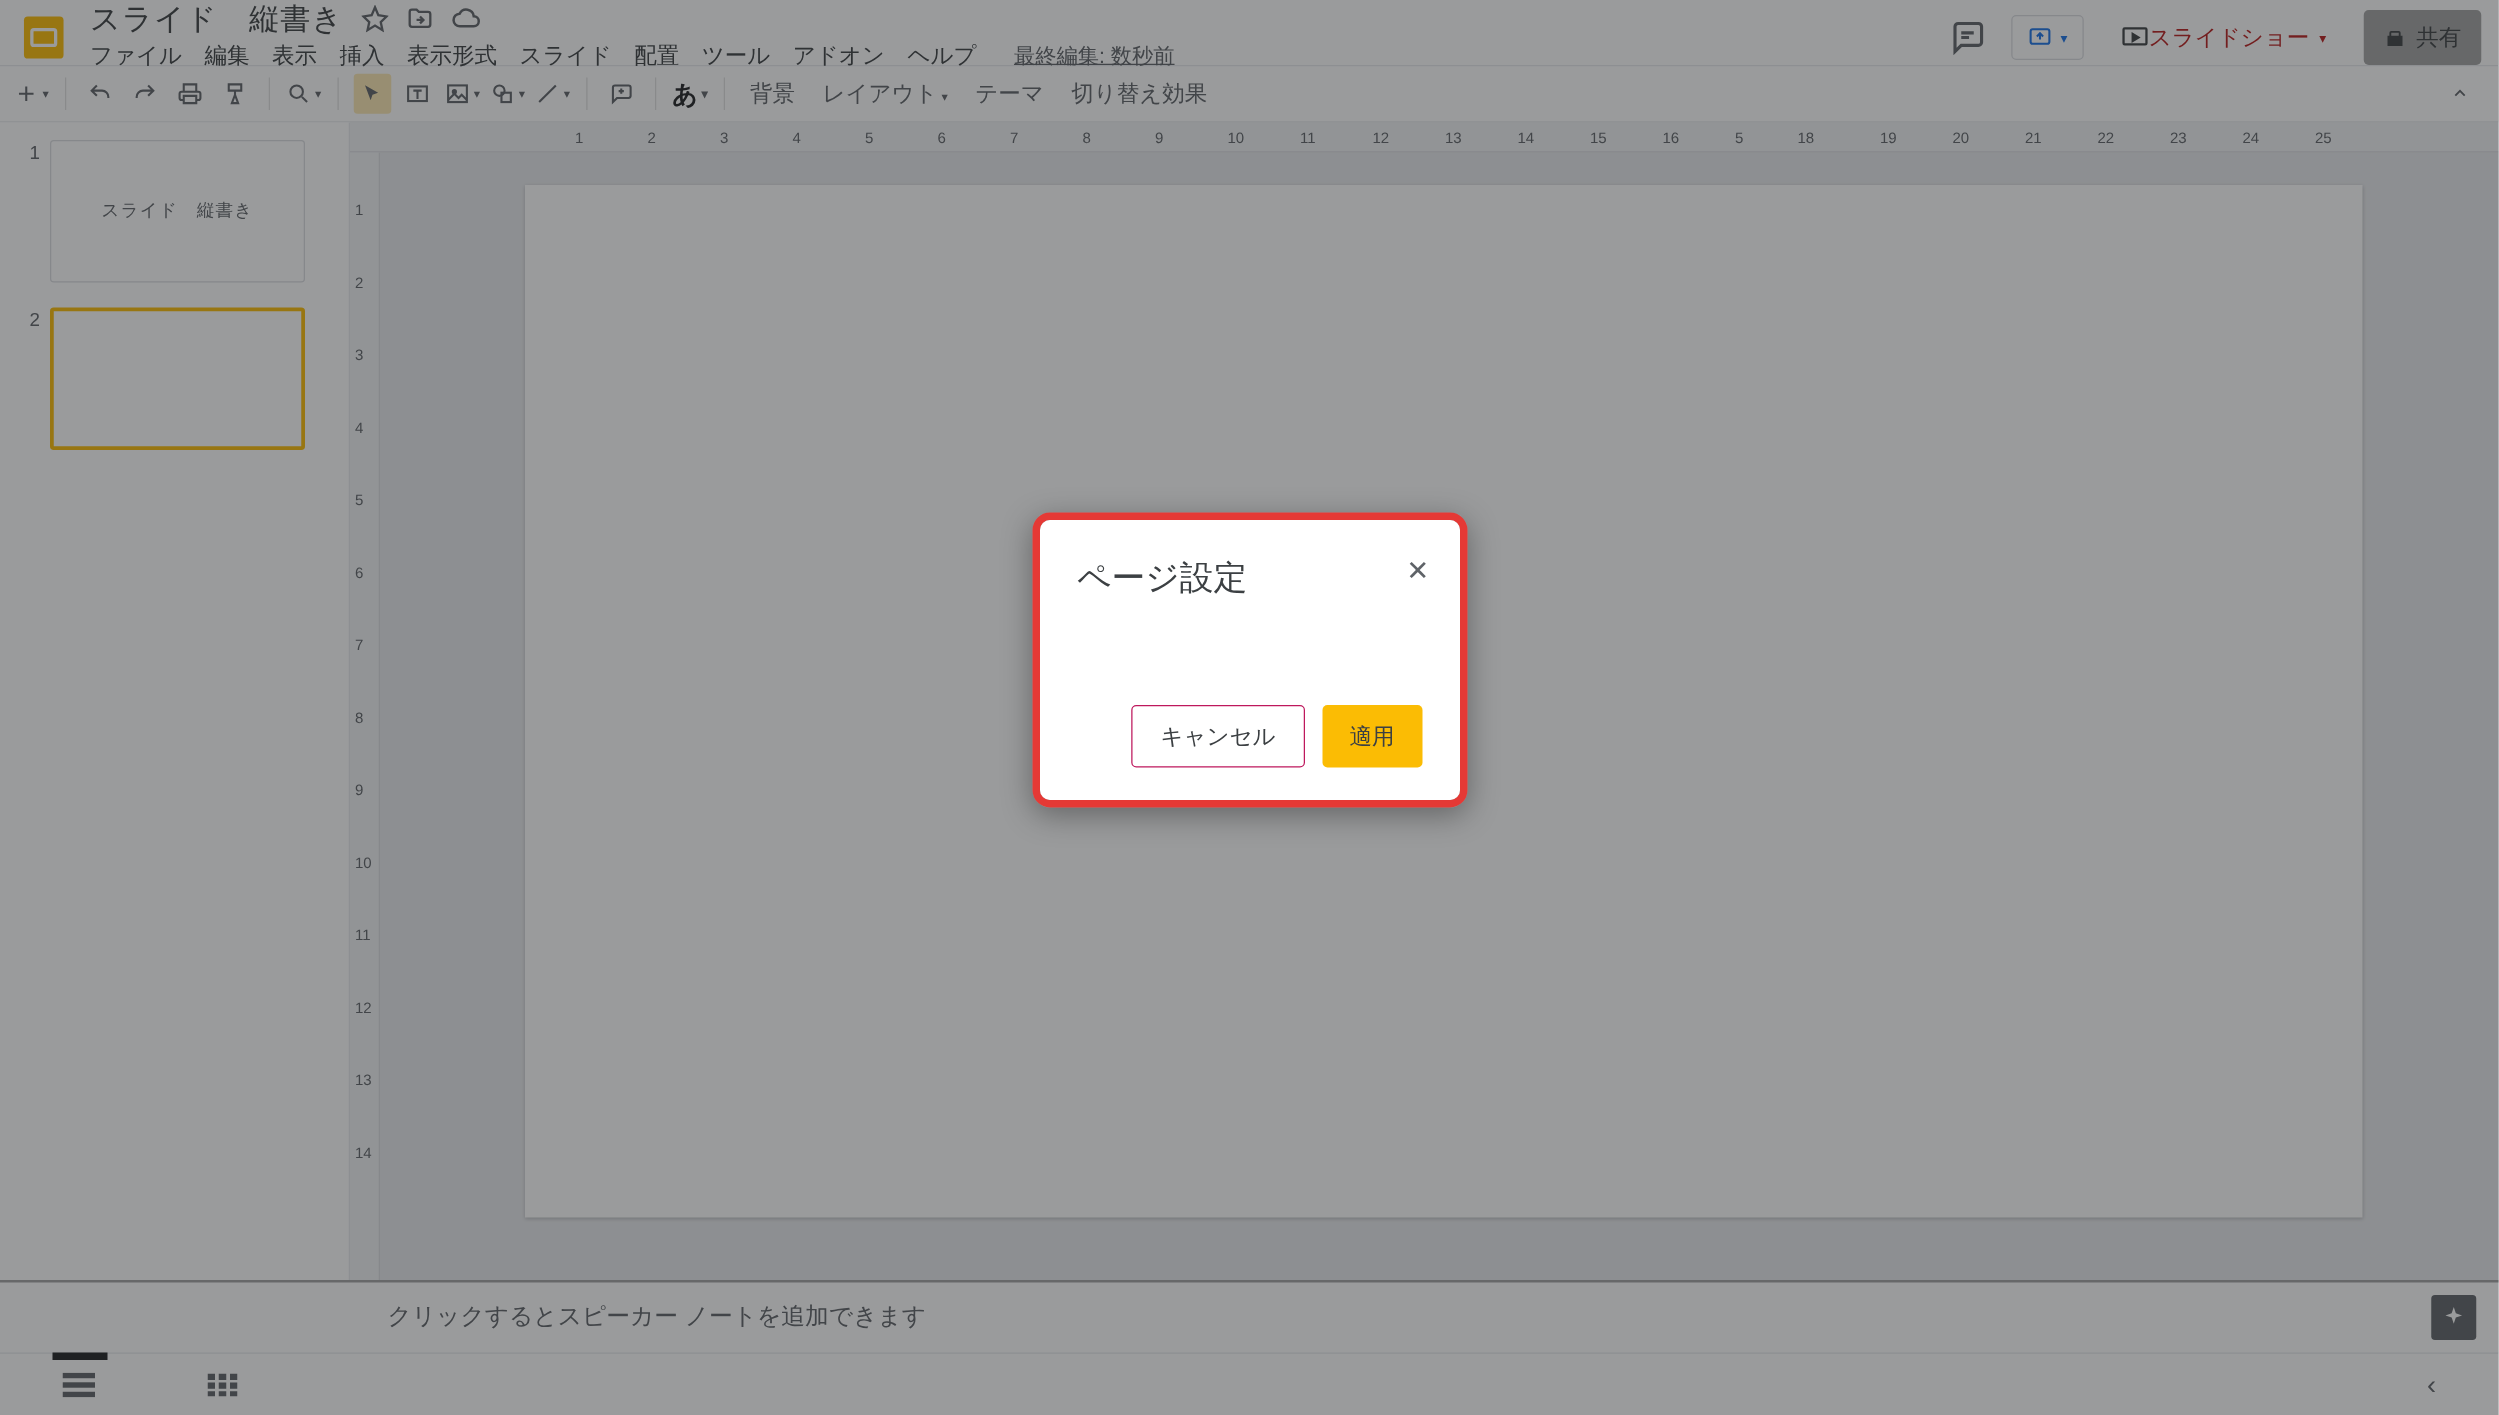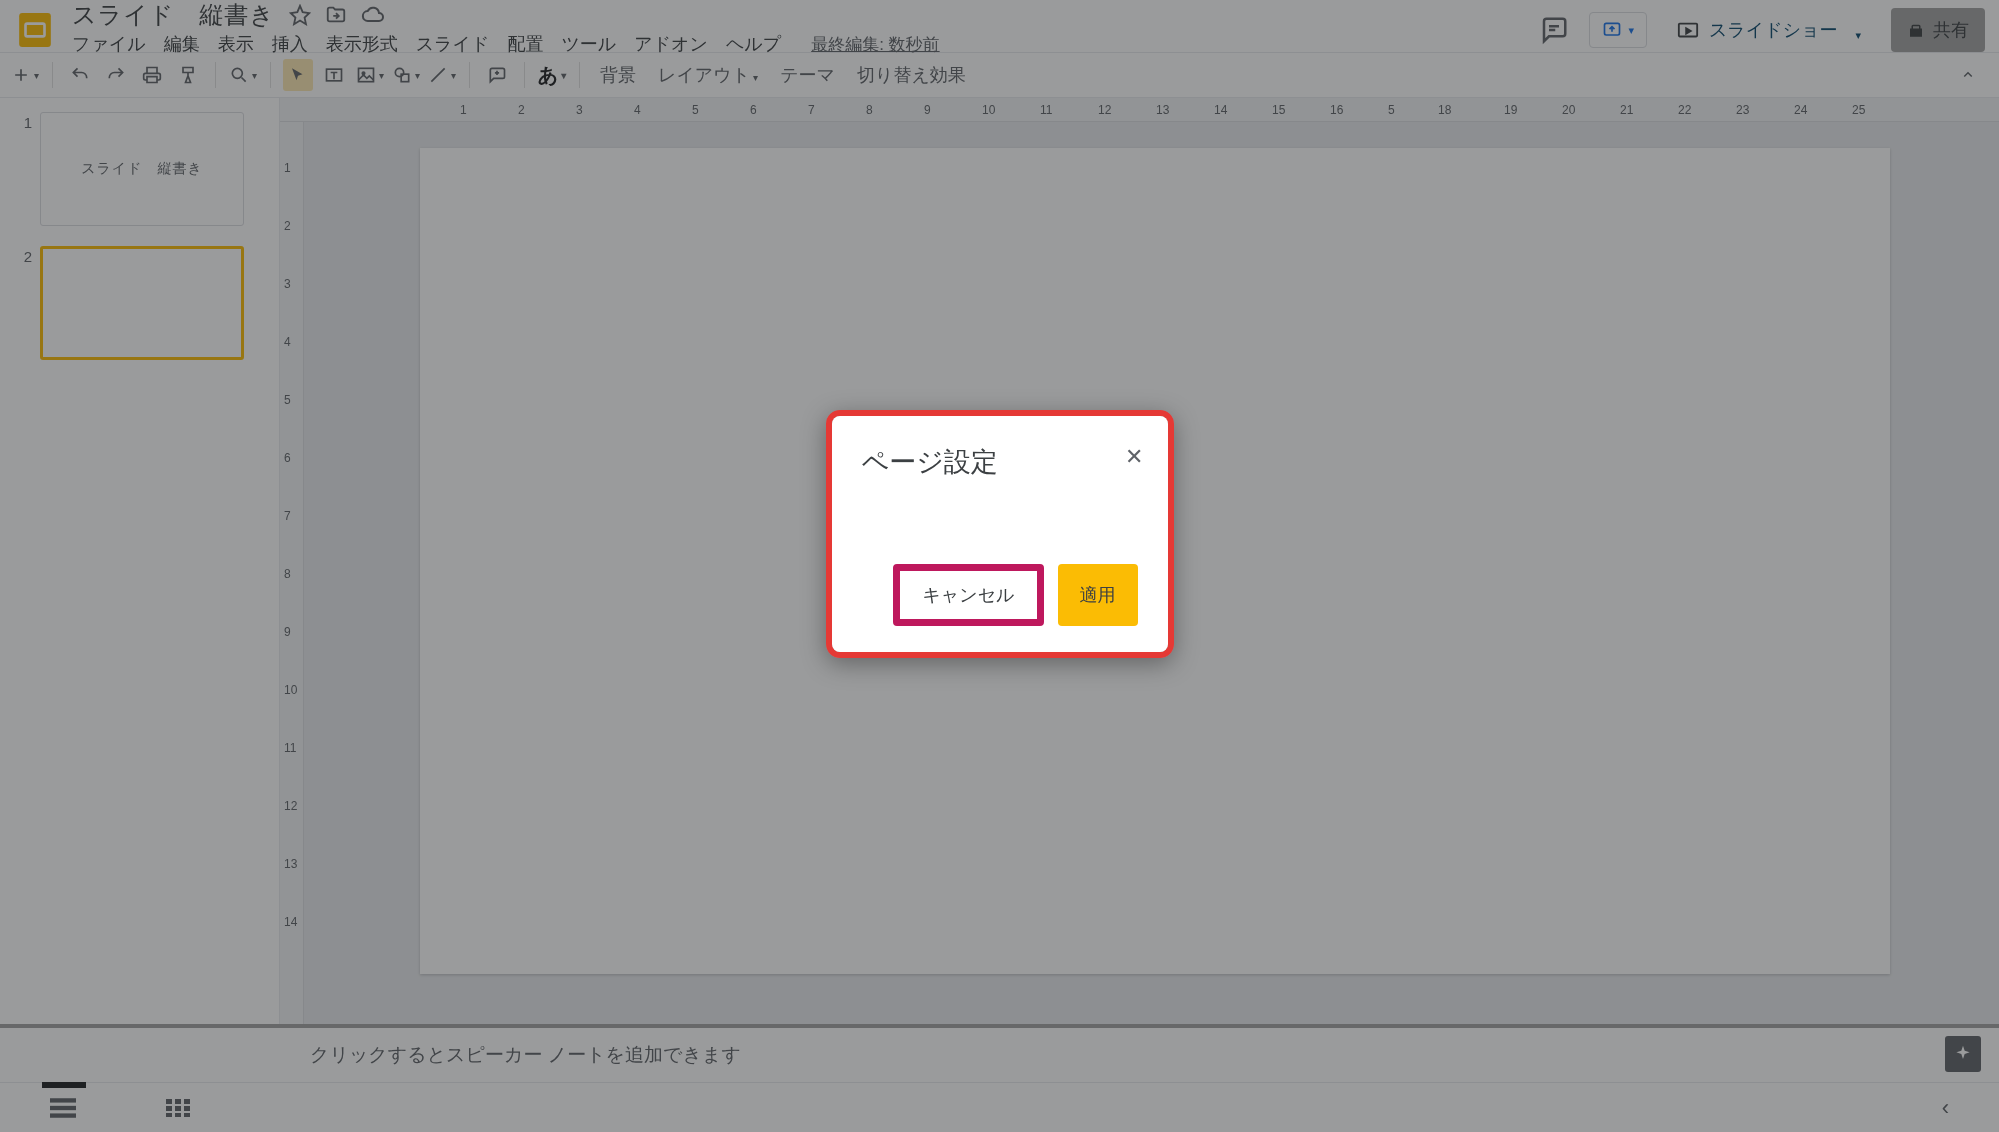--- a/index.html
+++ b/index.html
@@ -8,21 +8,21 @@
 
 .hdr { display:flex; align-items:center; padding:8px 14px 0 10px; height:52px; }
 .logo { width:50px; height:50px; display:flex; align-items:center; justify-content:center; margin-right:12px; }
 .logo svg { width:38px; height:38px; }
 .title-area { display:flex; flex-direction:column; flex:1; }
 .title-line { display:flex; align-items:center; gap:14px; height:28px; }
 .doc-title { font-size:24px; color:#3c4043; letter-spacing:1px; }
 .ico-btn { color:#5f6368; display:flex; align-items:center; justify-content:center; cursor:pointer; }
 .hdr-right { display:flex; align-items:center; gap:20px; margin-left:auto; }
 .present-box { border:1px solid #dadce0; border-radius:4px; padding:7px 12px; display:flex; align-items:center; gap:6px; color:#3c4043; }
-.slideshow-btn { display:flex; align-items:flex-end; gap:10px; padding:8px 10px; border-radius:4px; color:#0c4a6e; font-size:18px; }
+.slideshow-btn { display:flex; align-items:center; padding:8px 10px; border-radius:4px; color:#b91c1c; font-size:18px; }
 .share-btn { background:#a3a3a3; border-radius:4px; padding:10px 16px; display:flex; align-items:center; gap:8px; font-size:18px; color:#3c4043; font-weight:500; }
 
 
 .menu-row { display:flex; align-items:center; gap:18px; padding-left:0; height:30px; font-size:18px; color:#3c4043; }
 .menu-row span { cursor:pointer; }
 .last-edit { text-decoration:underline; color:#5f6368; margin-left:12px; font-size:17px; }
 
 
 .toolbar { height:46px; border-top:1px solid #e8eaed; border-bottom:1px solid #e8eaed; display:flex; align-items:center; padding:0 10px; gap:6px; color:#5f6368; font-size:18px; }
 .tb-btn { min-width:30px; height:32px; display:flex; align-items:center; justify-content:center; border-radius:3px; cursor:pointer; position:relative; }
@@ -42,40 +42,40 @@
 
 .canvas-area { flex:1; background:#e8eaed; position:relative; display:flex; flex-direction:column; }
 .h-ruler { height:24px; background:#f1f3f4; border-bottom:1px solid #dadce0; display:flex; align-items:center; font-size:12px; color:#5f6368; position:relative; padding-left:140px; }
 .h-ruler span { position:absolute; }
 .v-ruler { width:24px; background:#f1f3f4; border-right:1px solid #dadce0; position:absolute; top:24px; bottom:0; left:0; }
 .v-ruler span { position:absolute; left:4px; font-size:12px; color:#5f6368; transform:translateY(-50%); }
 .slide-canvas { position:absolute; left:140px; top:50px; width:1470px; height:826px; background:#fff; box-shadow:0 1px 3px rgba(0,0,0,.2); }
 .drag-handle { position:absolute; left:50%; bottom:4px; transform:translateX(-50%); color:#9aa0a6; font-size:14px; letter-spacing:2px; }
 
 
-.notes { height:58px; border-top:4px solid #a3a3a3; padding:14px 26px 0 310px; color:#5f6368; font-size:19px; position:absolute; bottom:50px; left:0; right:0; background:#fff; }
+.notes { height:58px; border-top:2px solid #a3a3a3; padding:14px 26px 0 310px; color:#5f6368; font-size:19px; position:absolute; bottom:50px; left:0; right:0; background:#fff; }
 
 
 .bottom { height:50px; border-top:1px solid #e8eaed; display:flex; align-items:center; padding:0 20px; gap:90px; position:absolute; bottom:0; left:0; right:0; background:#fff; }
 .bottom .tab { width:44px; height:6px; background:#202124; position:absolute; left:42px; top:-1px; }
 .view-ico { color:#5f6368; }
 .collapse-left { margin-left:auto; margin-right:30px; color:#5f6368; font-size:22px; }
 .explore { position:absolute; right:18px; bottom:60px; width:36px; height:36px; background:#5f6368; border-radius:3px; display:flex; align-items:center; justify-content:center; color:#fff; }
 
 
 .overlay { position:absolute; inset:0; background:rgba(32,33,36,.45); display:flex; align-items:flex-start; justify-content:center; }
 .dialog-frame { margin-top:410px; border:6px solid #e53935; border-radius:14px; padding:0; box-shadow:0 6px 24px rgba(0,0,0,.35); }
 .dialog { width:336px; background:#fff; border-radius:8px; padding:28px 30px 26px 30px; position:relative; }
 .dlg-title { font-size:27px; color:#3c4043; margin-bottom:28px; }
 .dlg-close { position:absolute; right:24px; top:28px; color:#5f6368; font-size:22px; cursor:pointer; background:none; border:none; }
 .dlg-select { border:1px solid #dadce0; border-radius:4px; padding:12px 14px; font-size:18px; color:#3c4043; display:flex; align-items:center; width:258px; cursor:pointer; }
 .dlg-select::after { content:"▾"; margin-left:auto; font-size:11px; color:#5f6368; }
 .dlg-actions { display:flex; justify-content:flex-end; gap:14px; margin-top:84px; }
 .btn { padding:12px 22px; border-radius:4px; font-size:18px; cursor:pointer; }
-.btn-cancel { background:#fff; border:7px solid #be185d; color:#3c4043; }
+.btn-cancel { background:#fff; border:1px solid #be185d; color:#3c4043; }
 .btn-apply { background:#fbbc04; border:none; color:#3c4043; font-weight:500; }
 
 svg { display:block; }
 </style>
 </head>
 <body>
 
 <div class="hdr">
   <div class="logo">
     <svg viewBox="0 0 36 36">

